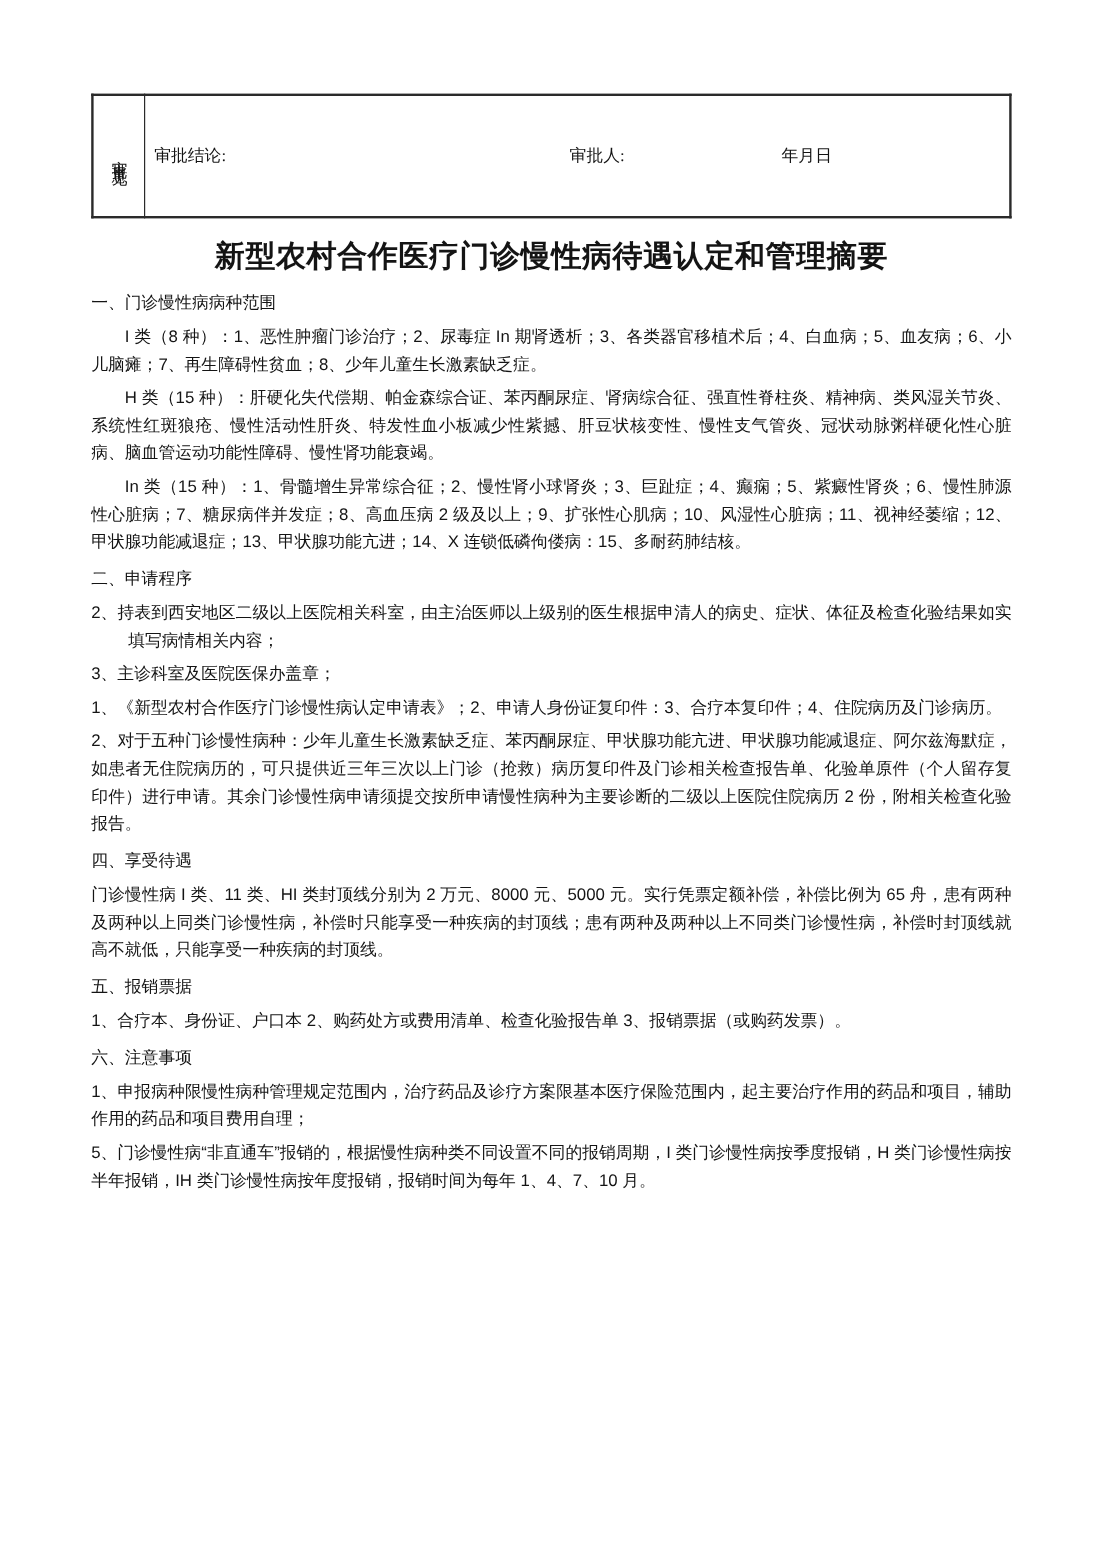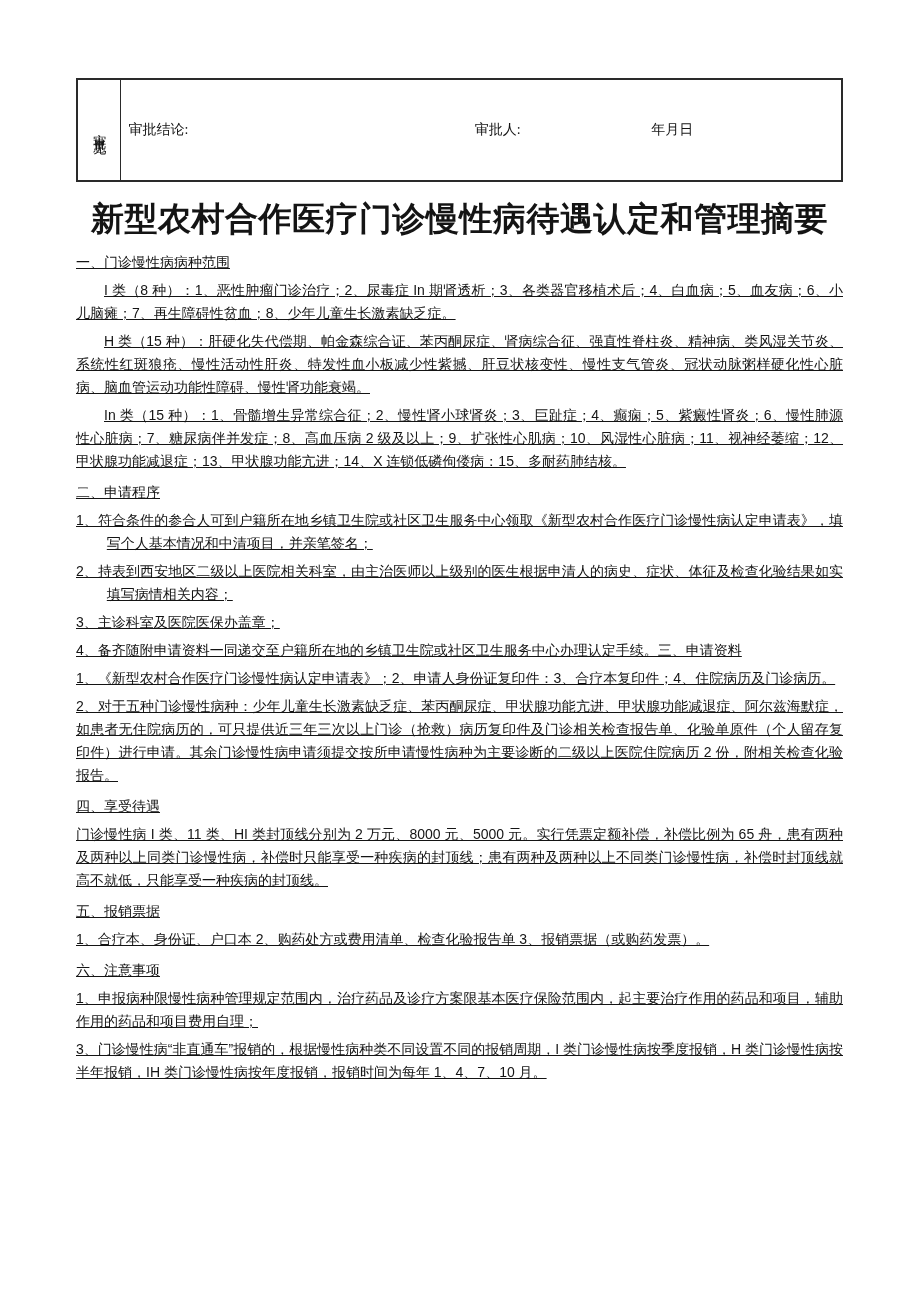--- a/index.html
+++ b/index.html
@@ -44,32 +44,32 @@
     padding: 0 6px 0 8px;
   }
   .main-row { display: flex; width: 100%; font-family: Liberation Serif, serif; }
   .cell-conclusion { flex: 0 0 49%; }
   .cell-approver  { flex: 0 0 25%; }
   .cell-date      { flex: 1 1 auto; }
   
   .doc-title {
     margin: 16px 0 10px 0;
     text-align: center;
-    font-size: 33px;
+    font-size: 25px;
     font-weight: bold;
     letter-spacing: 0.5px;
     line-height: 1.3;
   }
   
   .doc-body {
     font-size: 14px;
     line-height: 23px;
     text-align: justify;
   }
-  .para { margin: 0 0 5px 0; text-decoration: underline; }
+  .para { margin: 0 0 5px 0; }
   .para.section { margin: 8px 0 5px 0; }
   .para.indent  { text-indent: 2em; }
   .para.hang    { padding-left: 2.2em; text-indent: -2.2em; }
   .para.flush   { }
 </style>
 </head>
 <body>
 
 <div class="page">
 
@@ -92,28 +92,26 @@
 
   <h1 class="doc-title">新型农村合作医疗门诊慢性病待遇认定和管理摘要</h1>
 
   <div class="doc-body">
 
   <p class="para section">一、门诊慢性病病种范围</p>
       <p class="para indent">I 类（8 种）：1、恶性肿瘤门诊治疗；2、尿毒症 In 期肾透析；3、各类器官移植术后；4、白血病；5、血友病；6、小儿脑瘫；7、再生障碍性贫血；8、少年儿童生长激素缺乏症。</p>
       <p class="para indent">H 类（15 种）：肝硬化失代偿期、帕金森综合证、苯丙酮尿症、肾病综合征、强直性脊柱炎、精神病、类风湿关节炎、系统性红斑狼疮、慢性活动性肝炎、特发性血小板减少性紫撼、肝豆状核变性、慢性支气管炎、冠状动脉粥样硬化性心脏病、脑血管运动功能性障碍、慢性肾功能衰竭。</p>
       <p class="para indent">In 类（15 种）：1、骨髓增生异常综合征；2、慢性肾小球肾炎；3、巨趾症；4、癫痫；5、紫癜性肾炎；6、慢性肺源性心脏病；7、糖尿病伴并发症；8、高血压病 2 级及以上；9、扩张性心肌病；10、风湿性心脏病；11、视神经萎缩；12、甲状腺功能减退症；13、甲状腺功能亢进；14、X 连锁低磷佝偻病：15、多耐药肺结核。</p>
       <p class="para section">二、申请程序</p>
-      <p class="para hang">1、符合条件的参合人可到户籍所在地乡镇卫生院或社区卫生服务中心领取《新型农村合作医疗门诊慢性病认定申请表》，填写个人基本情况和中清项目，并亲笔签名；</p>
       <p class="para hang">2、持表到西安地区二级以上医院相关科室，由主治医师以上级别的医生根据申清人的病史、症状、体征及检查化验结果如实填写病情相关内容；</p>
       <p class="para hang">3、主诊科室及医院医保办盖章；</p>
-      <p class="para hang">4、备齐随附申请资料一同递交至户籍所在地的乡镇卫生院或社区卫生服务中心办理认定手续。三、申请资料</p>
       <p class="para flush">1、《新型农村合作医疗门诊慢性病认定申请表》；2、申请人身份证复印件：3、合疗本复印件；4、住院病历及门诊病历。</p>
       <p class="para flush">2、对于五种门诊慢性病种：少年儿童生长激素缺乏症、苯丙酮尿症、甲状腺功能亢进、甲状腺功能减退症、阿尔兹海默症，如患者无住院病历的，可只提供近三年三次以上门诊（抢救）病历复印件及门诊相关检查报告单、化验单原件（个人留存复印件）进行申请。其余门诊慢性病申请须提交按所申请慢性病种为主要诊断的二级以上医院住院病历 2 份，附相关检查化验报告。</p>
       <p class="para section">四、享受待遇</p>
       <p class="para flush">门诊慢性病 I 类、11 类、HI 类封顶线分别为 2 万元、8000 元、5000 元。实行凭票定额补偿，补偿比例为 65 舟，患有两种及两种以上同类门诊慢性病，补偿时只能享受一种疾病的封顶线；患有两种及两种以上不同类门诊慢性病，补偿时封顶线就高不就低，只能享受一种疾病的封顶线。</p>
       <p class="para section">五、报销票据</p>
       <p class="para flush">1、合疗本、身份证、户口本 2、购药处方或费用清单、检查化验报告单 3、报销票据（或购药发票）。</p>
       <p class="para section">六、注意事项</p>
       <p class="para flush">1、申报病种限慢性病种管理规定范围内，治疗药品及诊疗方案限基本医疗保险范围内，起主要治疗作用的药品和项目，辅助作用的药品和项目费用自理；</p>
-      <p class="para flush">3、门诊慢性病“非直通车”报销的，根据慢性病种类不同设置不同的报销周期，I 类门诊慢性病按季度报销，H 类门诊慢性病按半年报销，IH 类门诊慢性病按年度报销，报销时间为每年 1、4、7、10 月。</p>
+      <p class="para flush">5、门诊慢性病“非直通车”报销的，根据慢性病种类不同设置不同的报销周期，I 类门诊慢性病按季度报销，H 类门诊慢性病按半年报销，IH 类门诊慢性病按年度报销，报销时间为每年 1、4、7、10 月。</p>
     </div>
 
 </div>
 
 </body></html>

